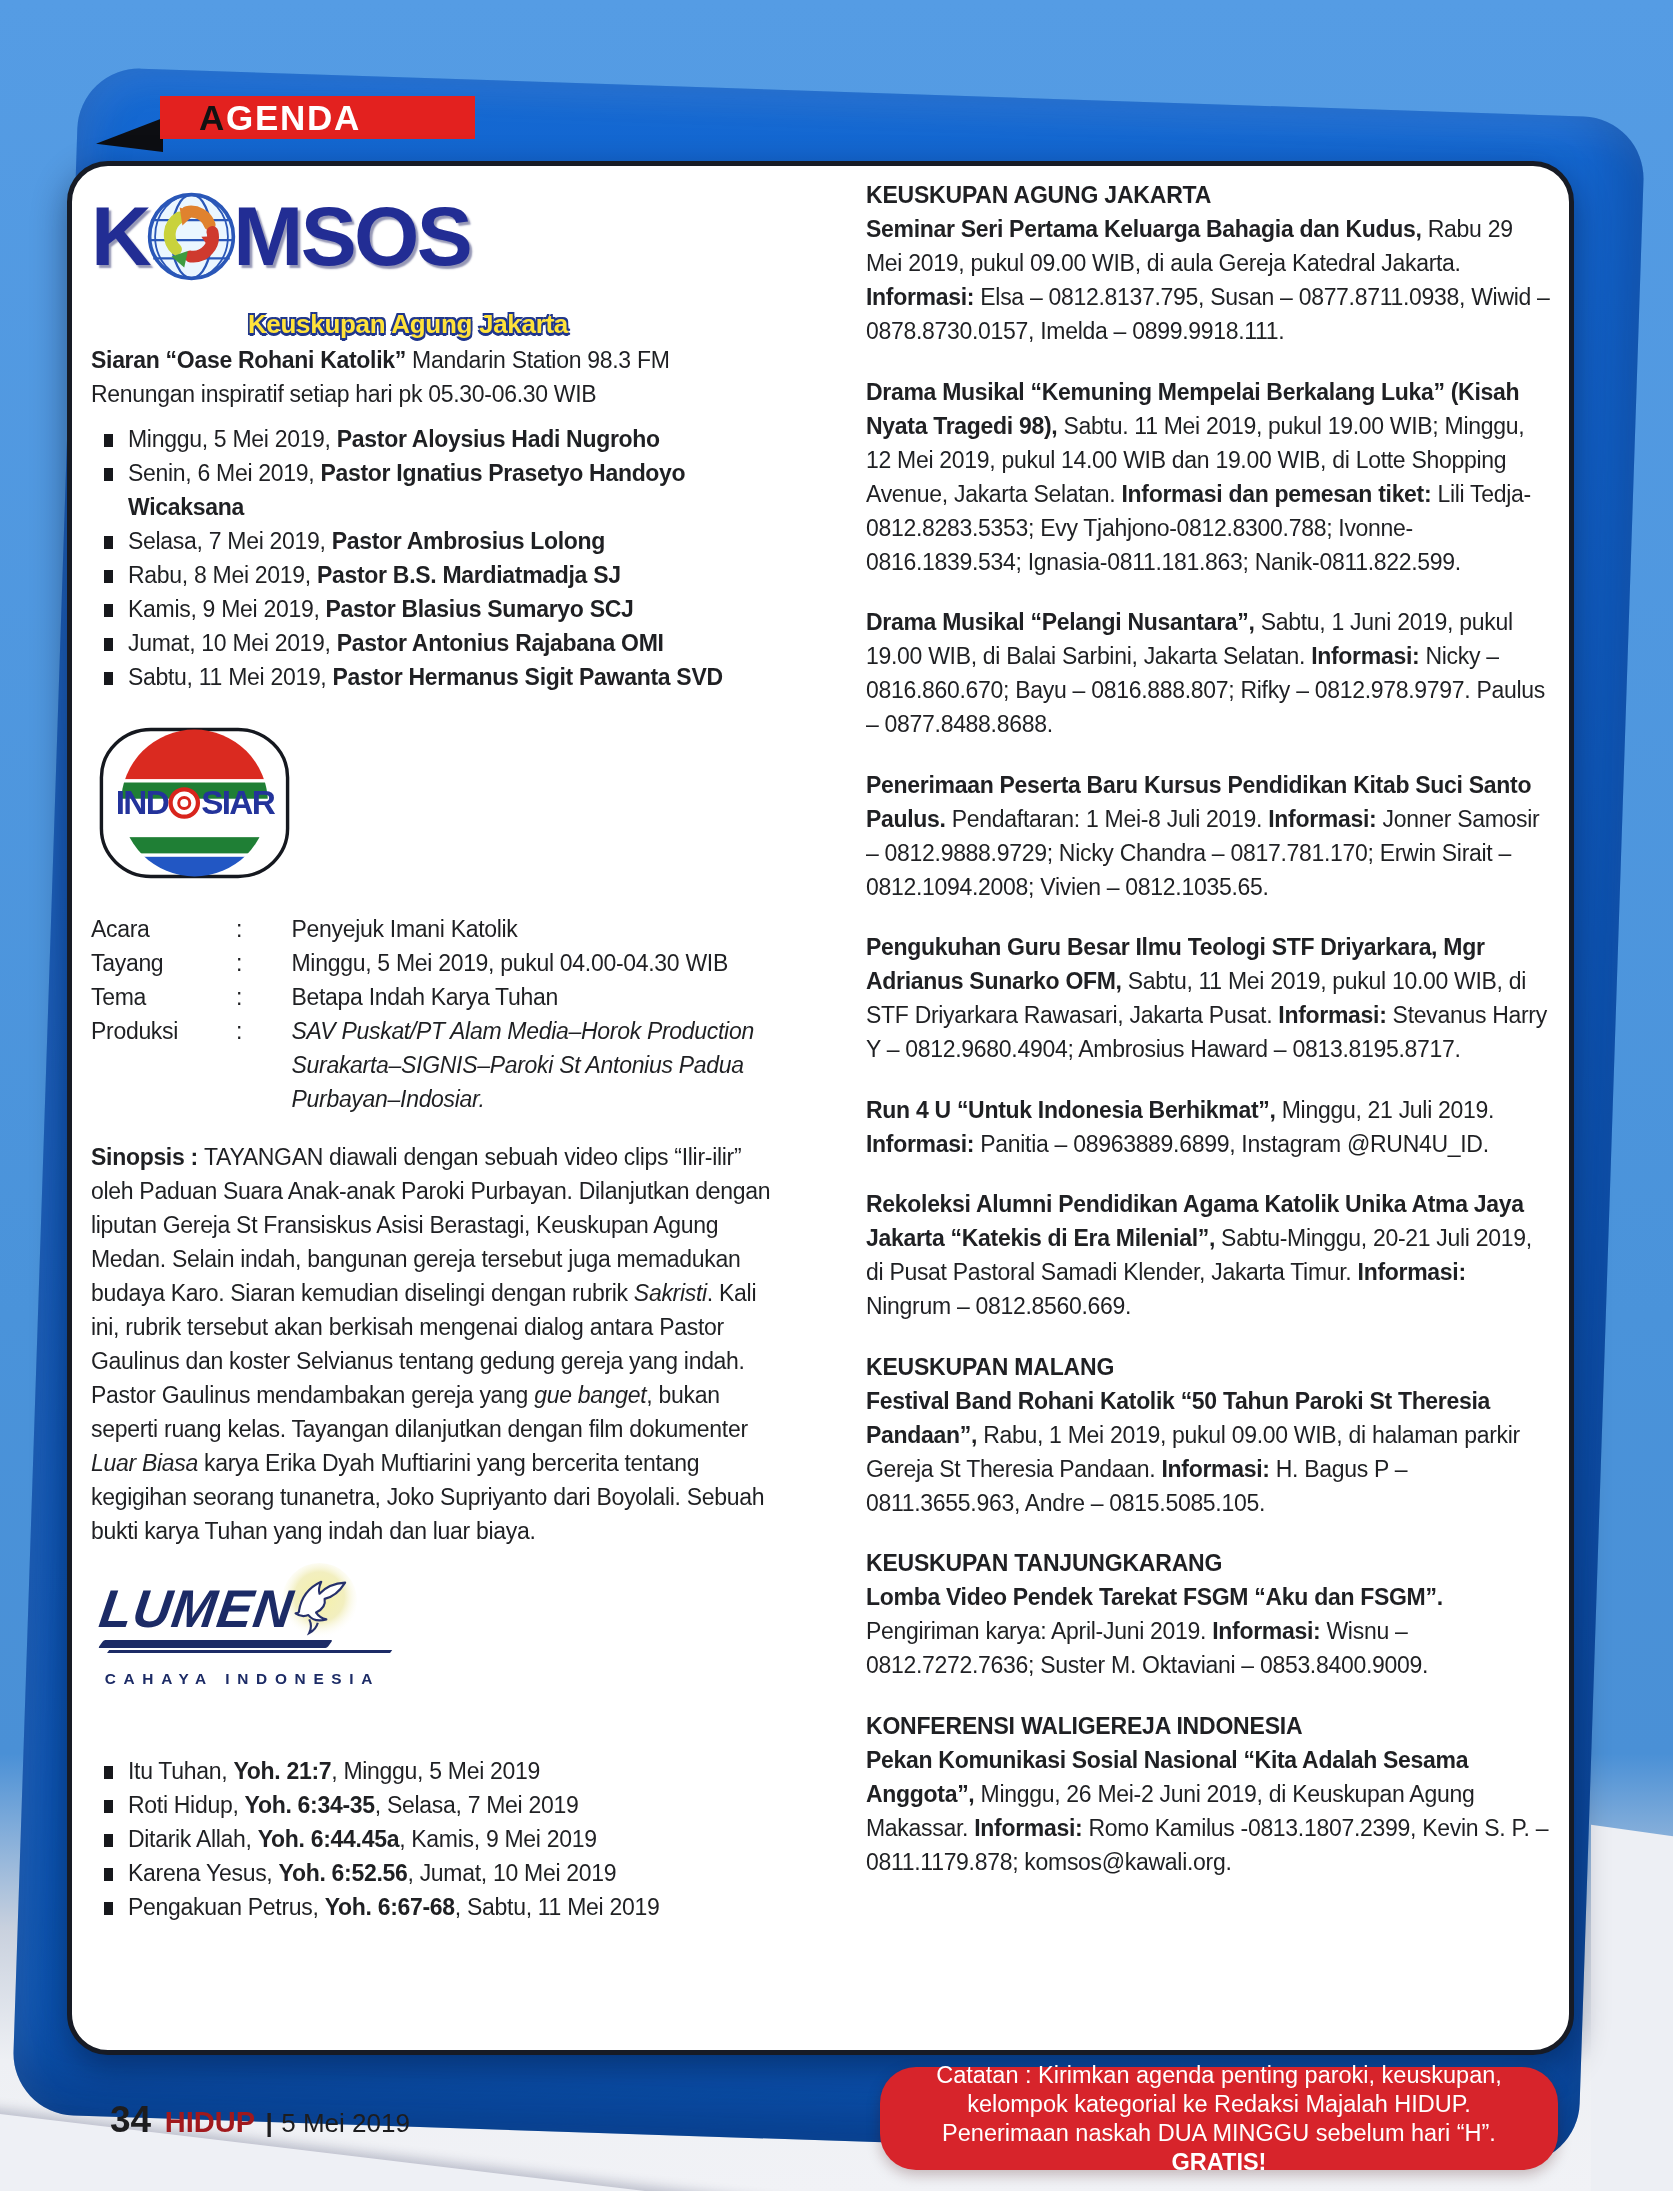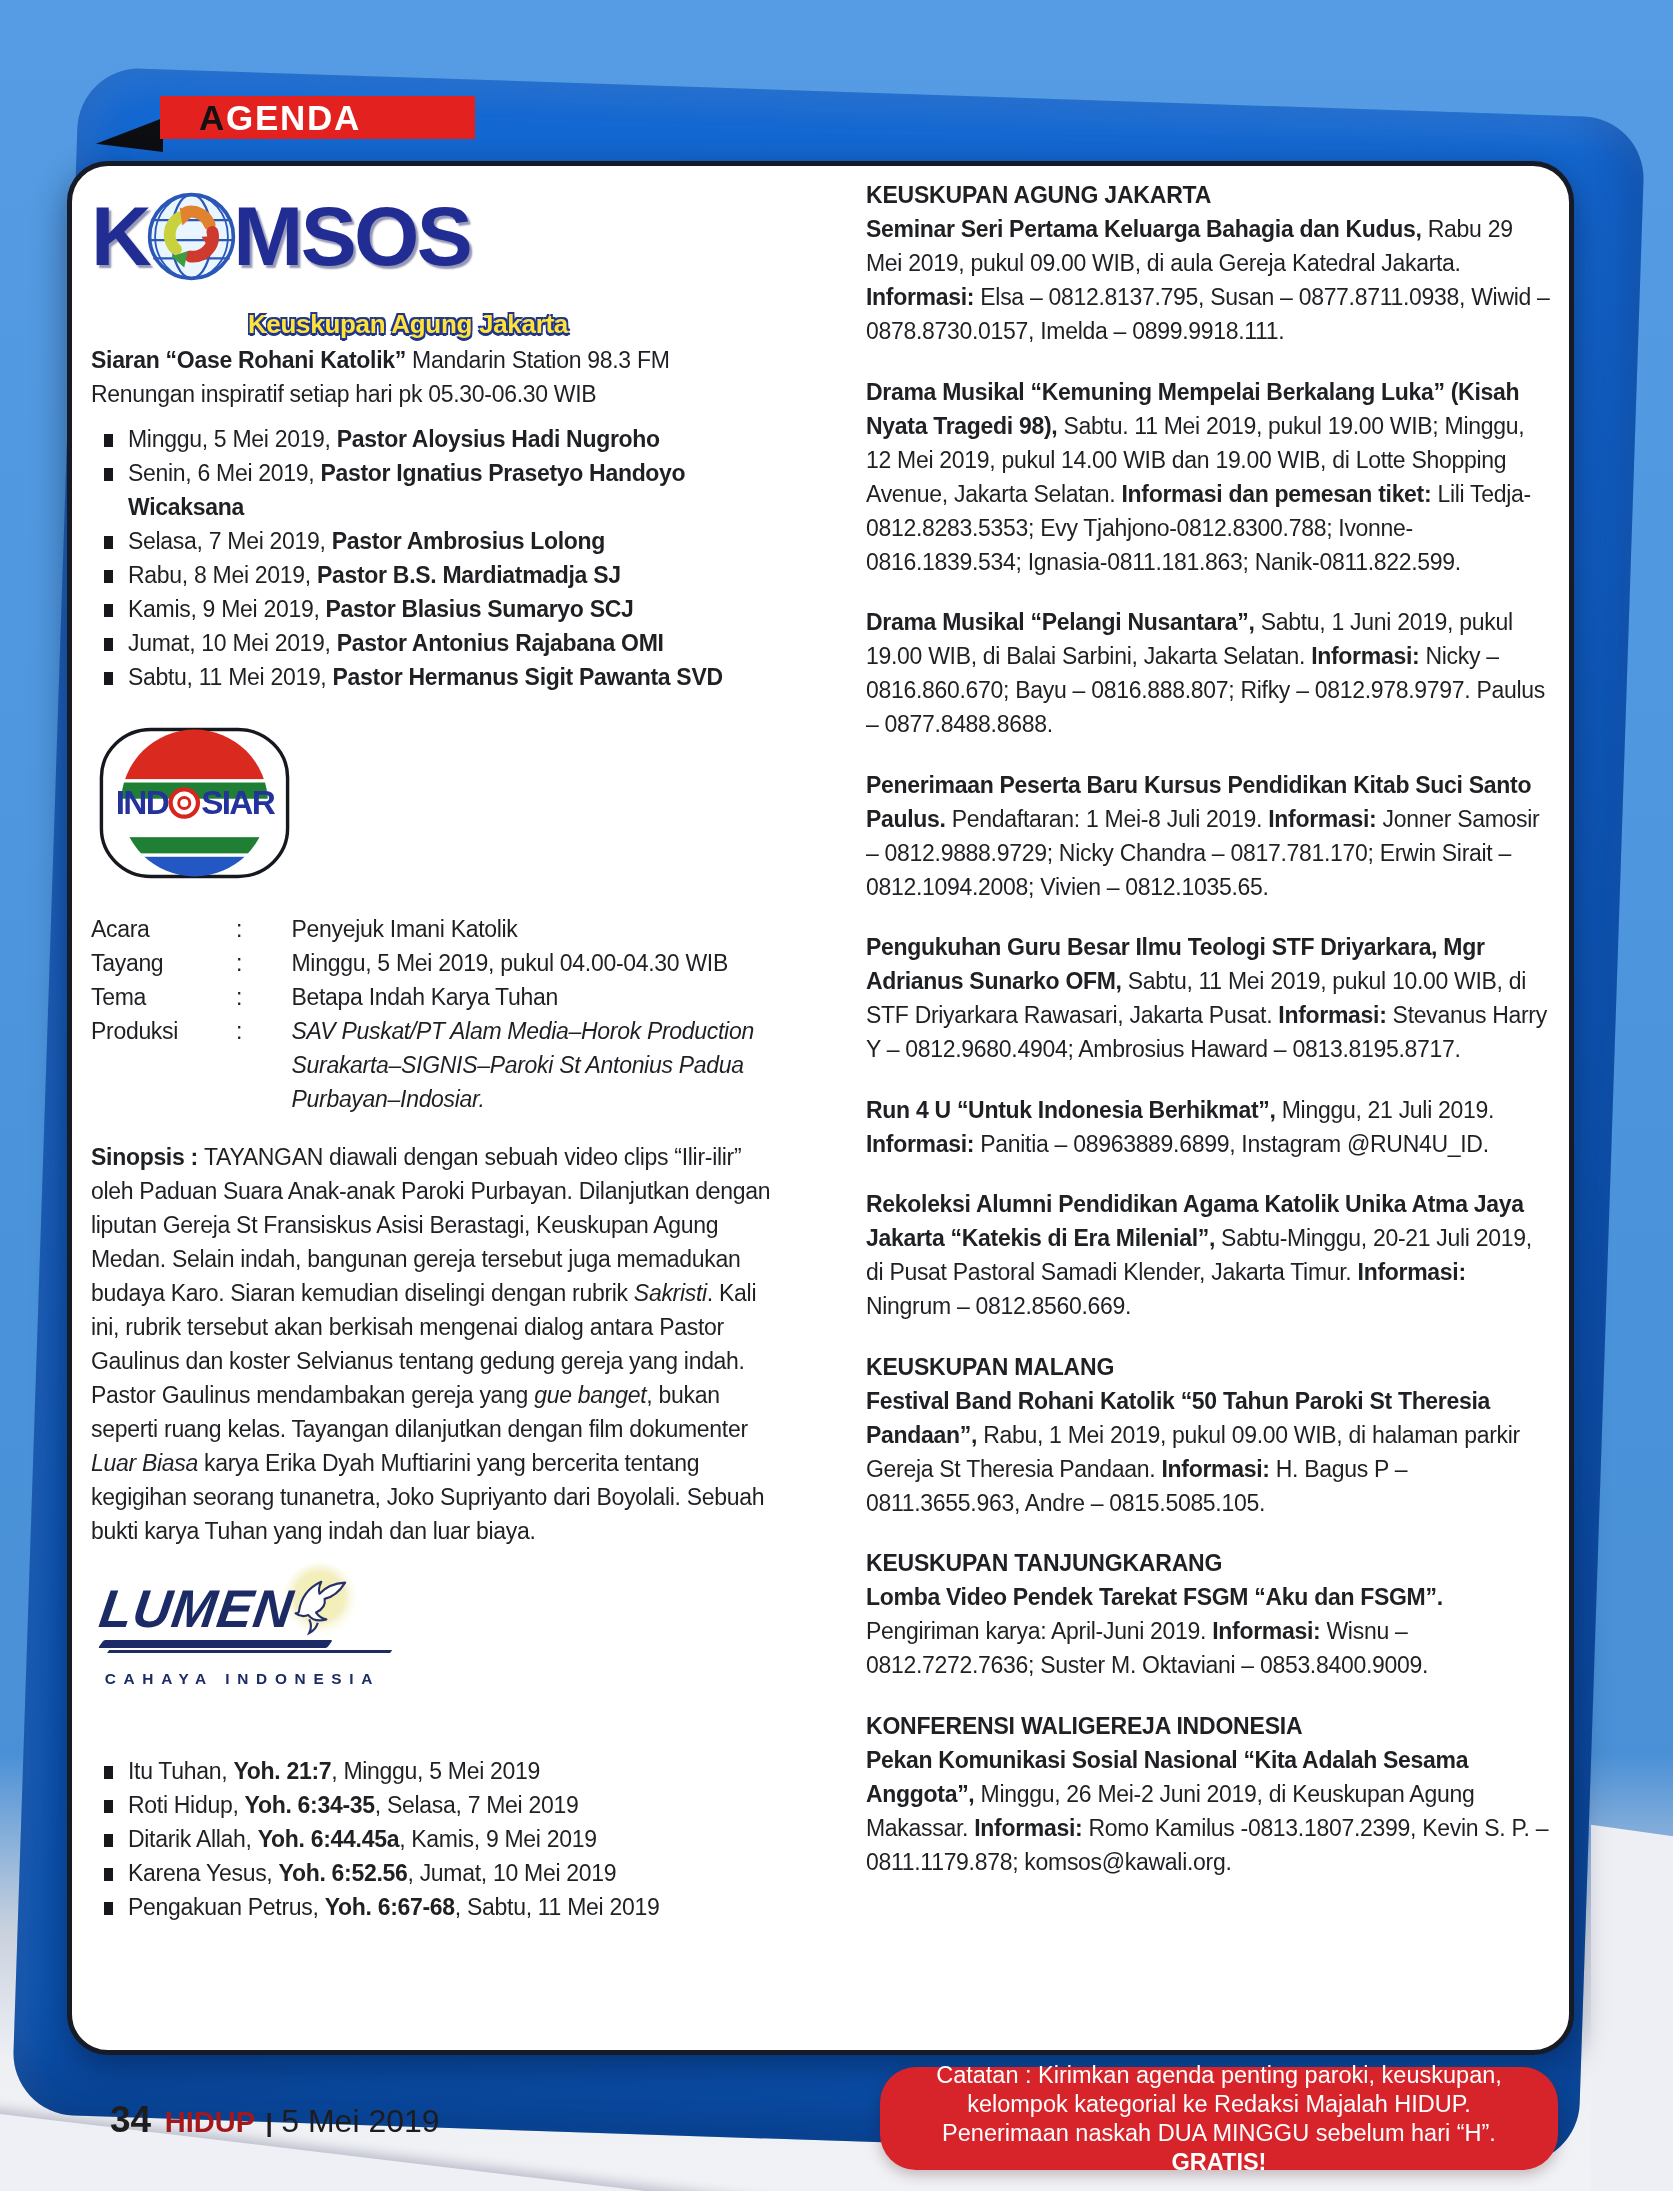--- a/index.html
+++ b/index.html
@@ -67,21 +67,21 @@
   
   .rsec{margin:0;}
   .para{margin:0 0 26.5px 0;}
   .header{margin:0;font-weight:800;letter-spacing:-0.2px;}
 
   
   .footer{position:absolute;left:110px;top:2099px;display:flex;align-items:baseline;color:#1d1d1f;}
   .footer .pageno{font-size:37px;font-weight:700;}
   .footer .mag{font-size:29px;font-weight:700;color:#a1191d;margin-left:13.7px;}
   .footer .sep{font-size:26px;font-weight:700;margin:0 8.6px 0 10.3px;}
-  .footer .date{font-size:32px;}
+  .footer .date{font-size:26px;}
 
   
   .note{position:absolute;left:856px;top:2067px;width:678px;height:103px;background:#d7242b;border-radius:36px;
     color:#fff;display:flex;align-items:center;justify-content:center;text-align:center;
     font-size:23.5px;line-height:29px;padding:0 31px;box-sizing:border-box;
     box-shadow:0 5.1px 13.7px rgba(60,0,0,.25);margin-left:24px;}
 </style>
 </head>
 <body>
 

